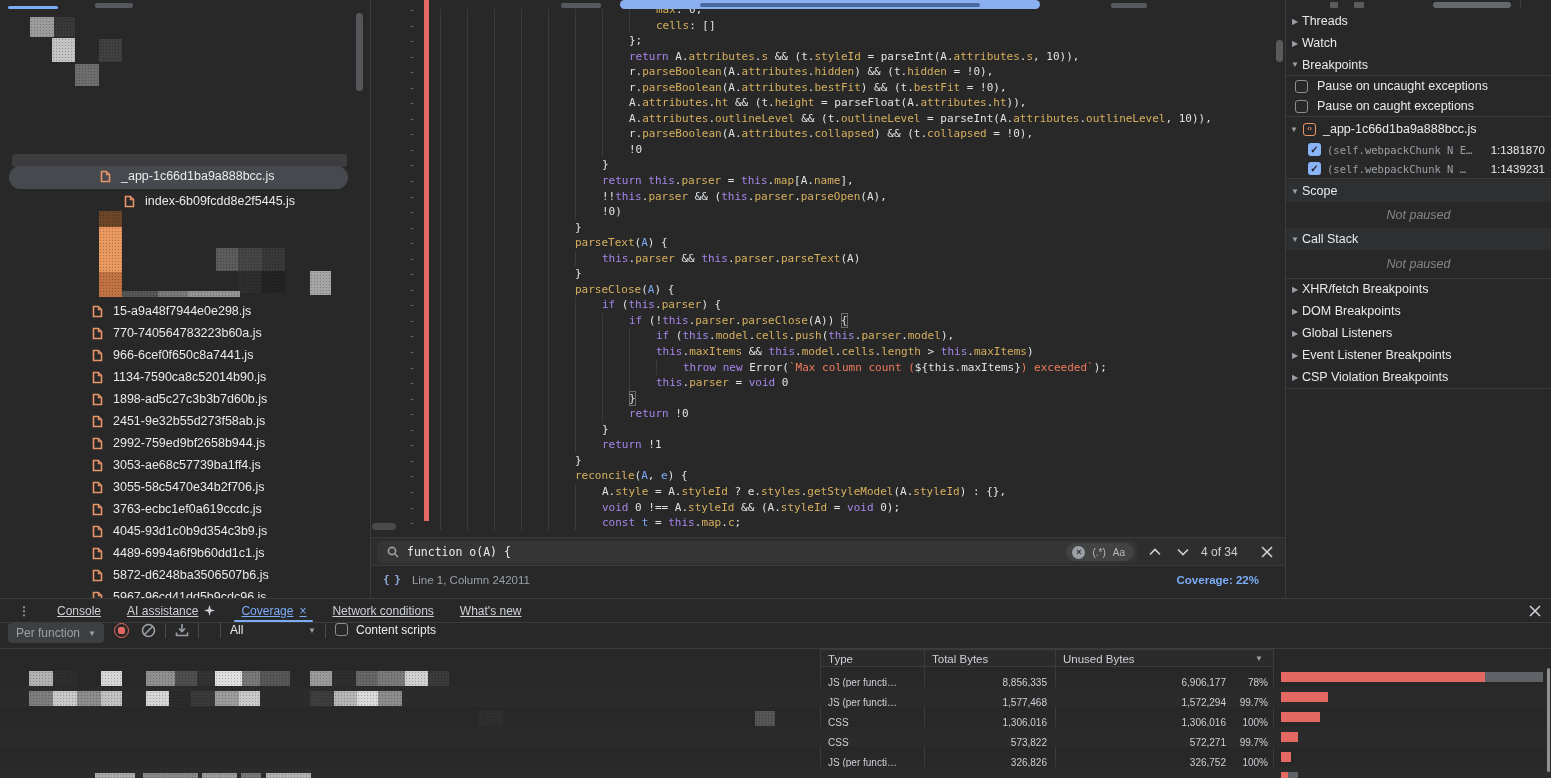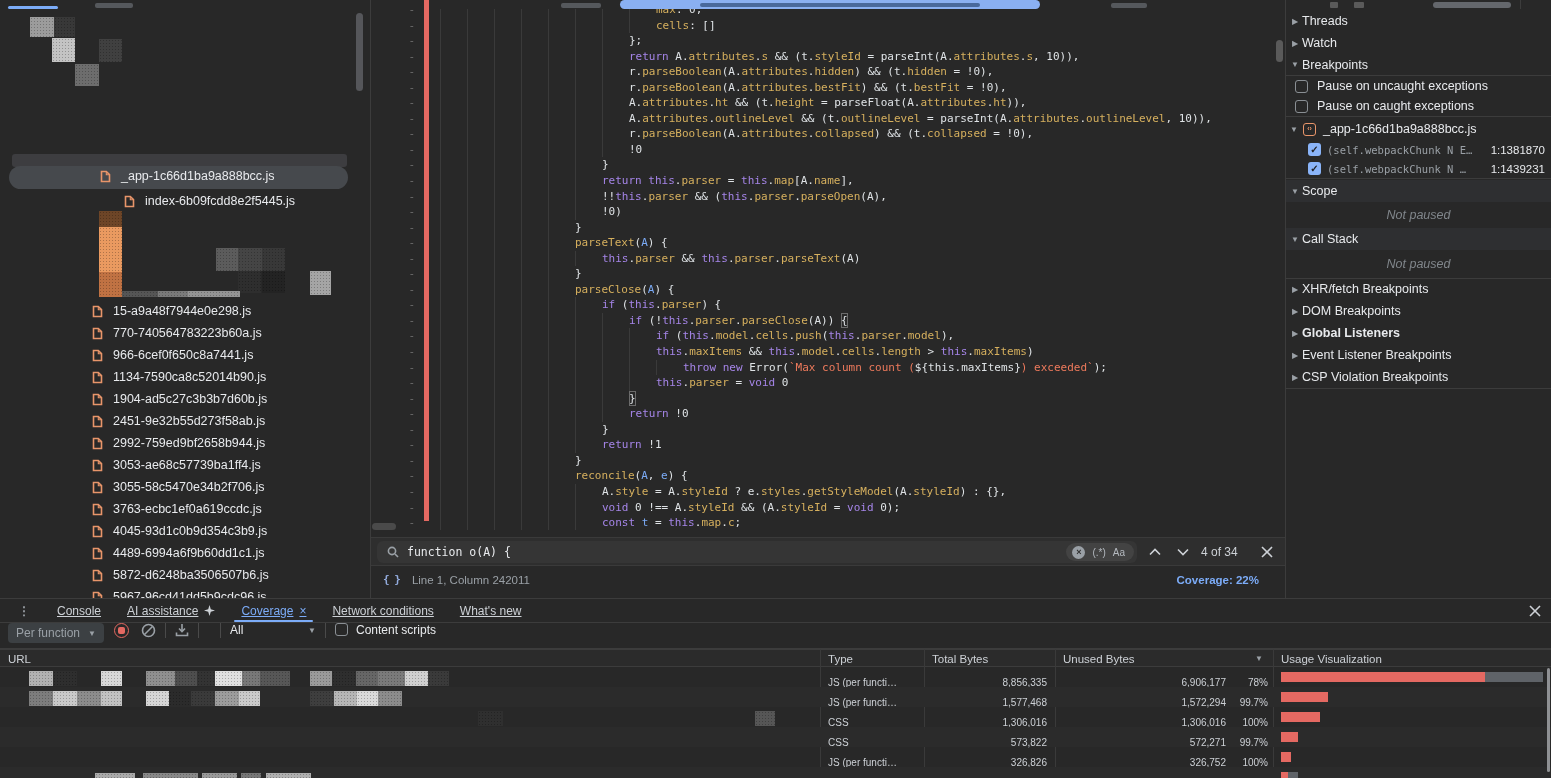--- a/index.html
+++ b/index.html
@@ -129,21 +129,21 @@
           </span>
           <span style="margin-left:10px;">1134-7590ca8c52014b90.js</span>
         </div>
         <div class="navrow" style="top: 388px;">
           <span style="margin-left:92px;display:flex;">
             <svg width="11" height="13" viewBox="0 0 11 13">
               <path d="M1.5 1.5 h4.8 l3.2 3.2 v6.8 h-8 z" fill="none" stroke="#e8956a" stroke-width="1.6"></path>
               <path d="M6.3 1.5 v3.2 h3.2" fill="none" stroke="#e8956a" stroke-width="1.1"></path>
             </svg>
           </span>
-          <span style="margin-left:10px;">1904-ad5c27c3b3b7d60b.js</span>
+          <span style="margin-left:10px;">1898-ad5c27c3b3b7d60b.js</span>
         </div>
         <div class="navrow" style="top: 410px;">
           <span style="margin-left:92px;display:flex;">
             <svg width="11" height="13" viewBox="0 0 11 13">
               <path d="M1.5 1.5 h4.8 l3.2 3.2 v6.8 h-8 z" fill="none" stroke="#e8956a" stroke-width="1.6"></path>
               <path d="M6.3 1.5 v3.2 h3.2" fill="none" stroke="#e8956a" stroke-width="1.1"></path>
             </svg>
           </span>
           <span style="margin-left:10px;">2451-9e32b55d273f58ab.js</span>
         </div>
@@ -388,21 +388,21 @@
         <div class="dbgrow" style="top: 278px; height: 22px;">
           <span class="arr" style="margin-left: 2px;">▶</span>
           <span style="color: rgb(232, 234, 237);">XHR/fetch Breakpoints</span>
         </div>
         <div class="dbgrow" style="top: 300px; height: 22px;">
           <span class="arr" style="margin-left: 2px;">▶</span>
           <span style="color: rgb(232, 234, 237);">DOM Breakpoints</span>
         </div>
         <div class="dbgrow" style="top: 322px; height: 22px;">
           <span class="arr" style="margin-left: 2px;">▶</span>
-          <span style="color: rgb(232, 234, 237); font-weight: bold;">Global Listeners</span>
+          <span style="color: rgb(232, 234, 237);">Global Listeners</span>
         </div>
         <div class="dbgrow" style="top: 344px; height: 22px;">
           <span class="arr" style="margin-left: 2px;">▶</span>
           <span style="color: rgb(232, 234, 237);">Event Listener Breakpoints</span>
         </div>
         <div class="dbgrow" style="top: 366px; height: 22px;">
           <span class="arr" style="margin-left: 2px;">▶</span>
           <span style="color: rgb(232, 234, 237);">CSP Violation Breakpoints</span>
         </div>
         <div class="secdiv" style="top: 388px;"></div>
@@ -462,25 +462,23 @@
       <span style="display:flex;align-items:center;width:86px;justify-content:space-between;color:#e8eaed;">
         <span>All</span>
         <span style="color:#9aa0a6;font-size:8px;">▼</span>
       </span>
       <span class="tbdivider"></span>
       <span class="cb" style="margin-right:8px;"></span>
       <span style="color:#e8eaed;">Content scripts</span>
     </div>
 
     <div id="covtable">
-        <div class="th" style="left: 0px; width: 820px;">URL</div>
         <div class="th" style="left: 820px; width: 104px;">Type</div>
         <div class="th" style="left: 924px; width: 131px;">Total Bytes</div>
         <div class="th" style="left: 1055px; width: 218px;">Unused Bytes<span style="position: absolute; right: 10px; top: 0px; color: rgb(154, 160, 166); font-size: 8px;">▼</span></div>
-        <div class="th" style="left: 1273px; width: 278px;">Usage Visualization</div>
         <div class="colline" style="left: 820px;"></div>
         <div class="colline" style="left: 924px;"></div>
         <div class="colline" style="left: 1055px;"></div>
         <div class="colline" style="left: 1273px;"></div>
         <div class="trow" style="top: 18px;">
           <div class="tcell" style="left: 828px; width: 92px;">JS (per functi…</div>
           <div class="tcell num" style="left: 930px; width: 117px;">8,856,335</div>
           <div class="tcell num" style="left: 1060px; width: 166px;">6,906,177</div>
           <div class="tcell num" style="left: 1226px; width: 42px;">78%</div>
           <div class="ubar" style="left: 1281px; width: 204.3px; background: rgb(228, 105, 98);"></div>

